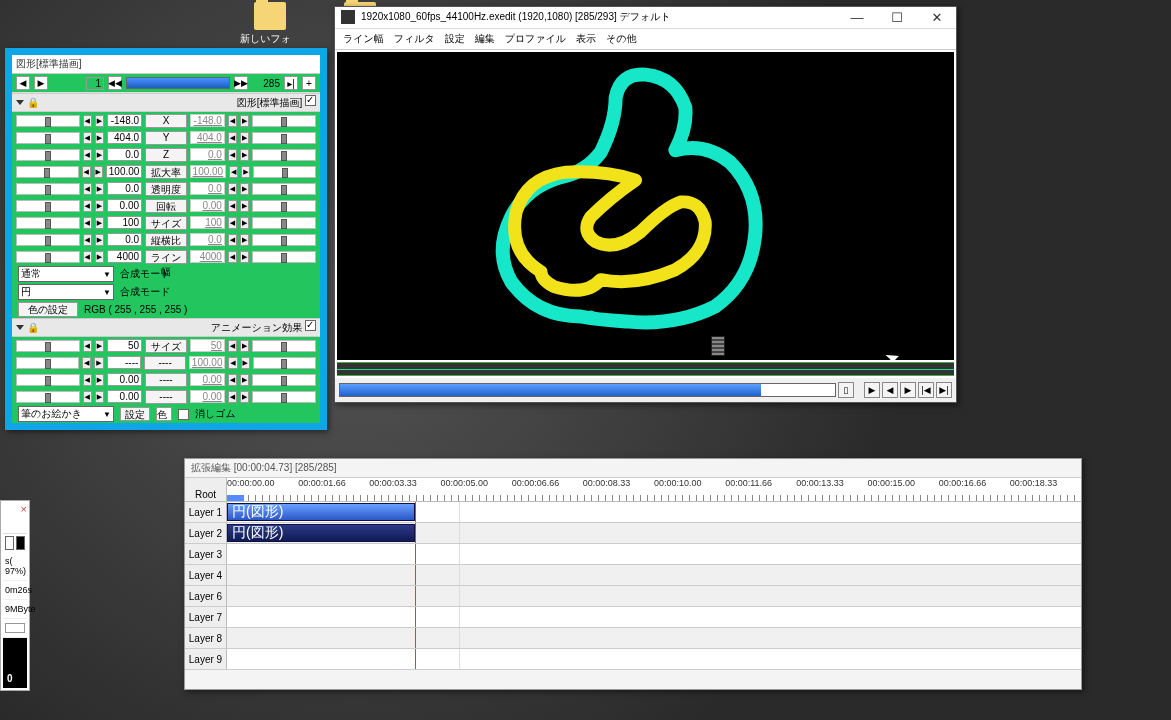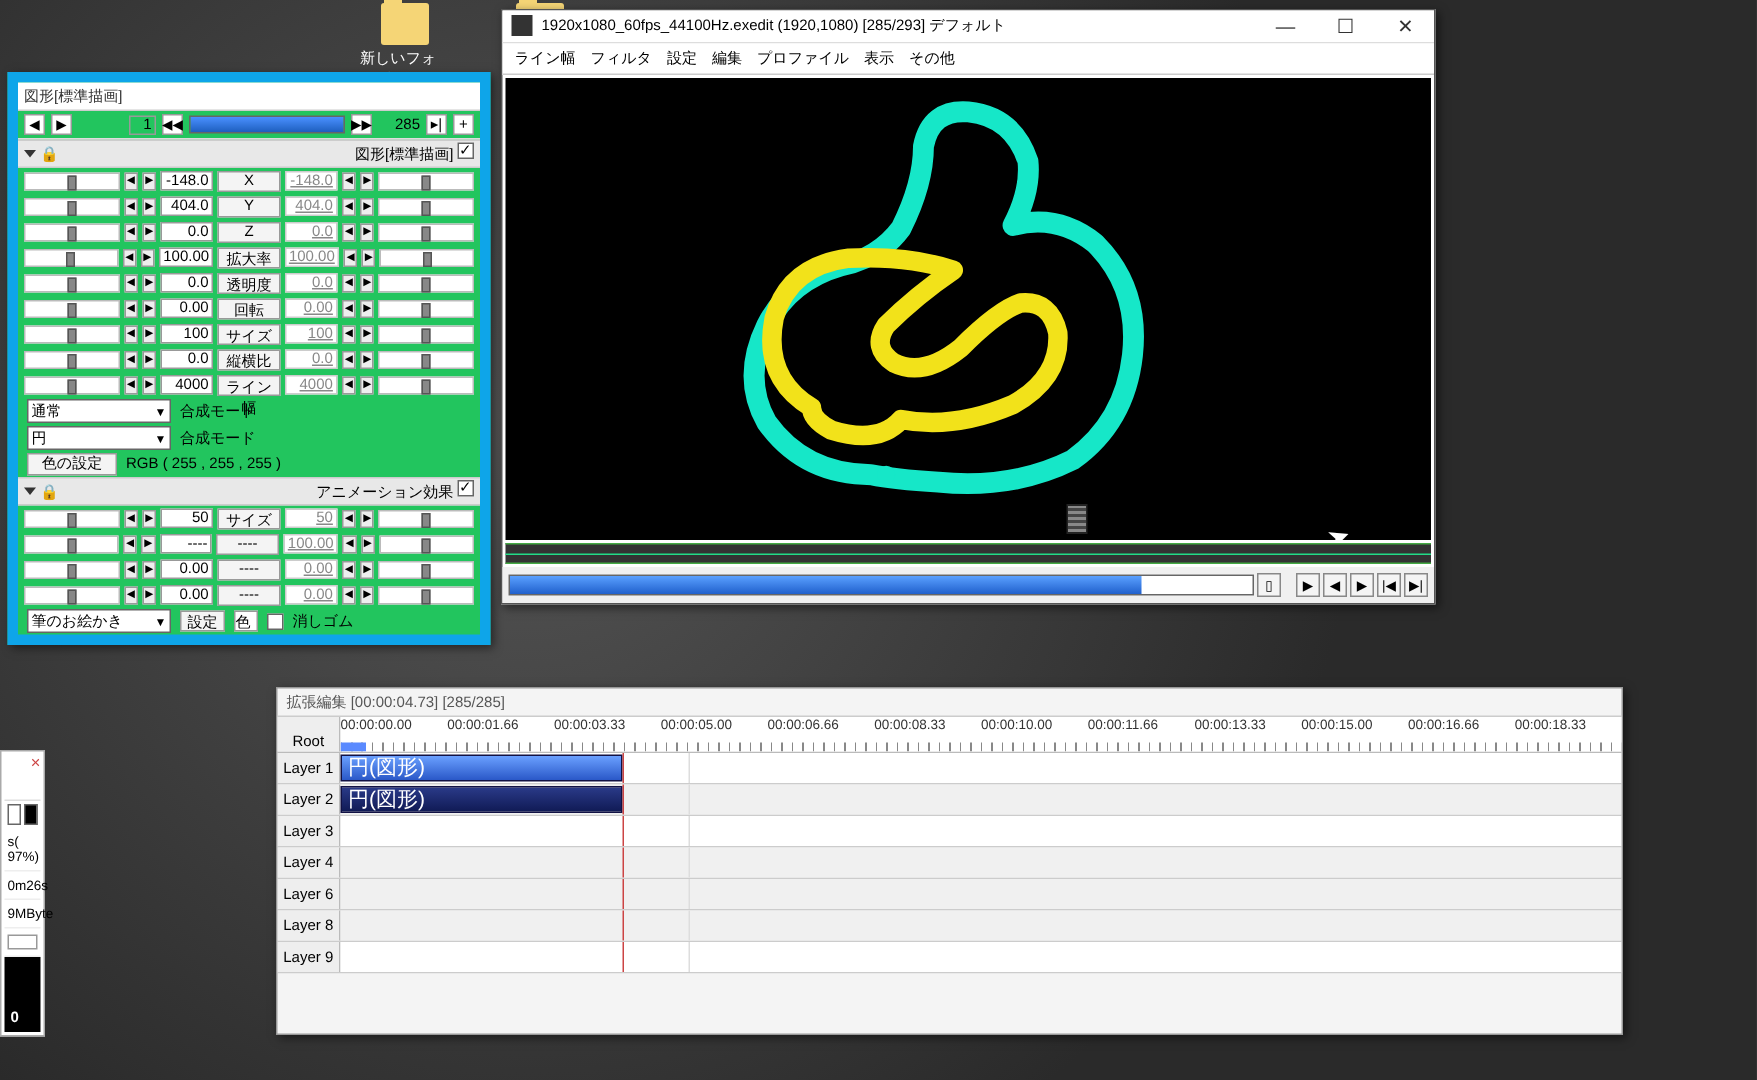--- a/index.html
+++ b/index.html
@@ -410,20 +410,27 @@
         </div>
       </div>
       <div class="tl-row">
         <div class="tl-label">Layer 6</div>
         <div class="tl-track odd">
           <div class="playhead"></div>
           <div class="track-divider"></div>
         </div>
       </div>
       <div class="tl-row">
+        <div class="tl-label">Layer 7</div>
+        <div class="tl-track">
+          <div class="playhead"></div>
+          <div class="track-divider"></div>
+        </div>
+      </div>
+      <div class="tl-row">
         <div class="tl-label">Layer 8</div>
         <div class="tl-track odd">
           <div class="playhead"></div>
           <div class="track-divider"></div>
         </div>
       </div>
       <div class="tl-row">
         <div class="tl-label">Layer 9</div>
         <div class="tl-track">
           <div class="playhead"></div>

